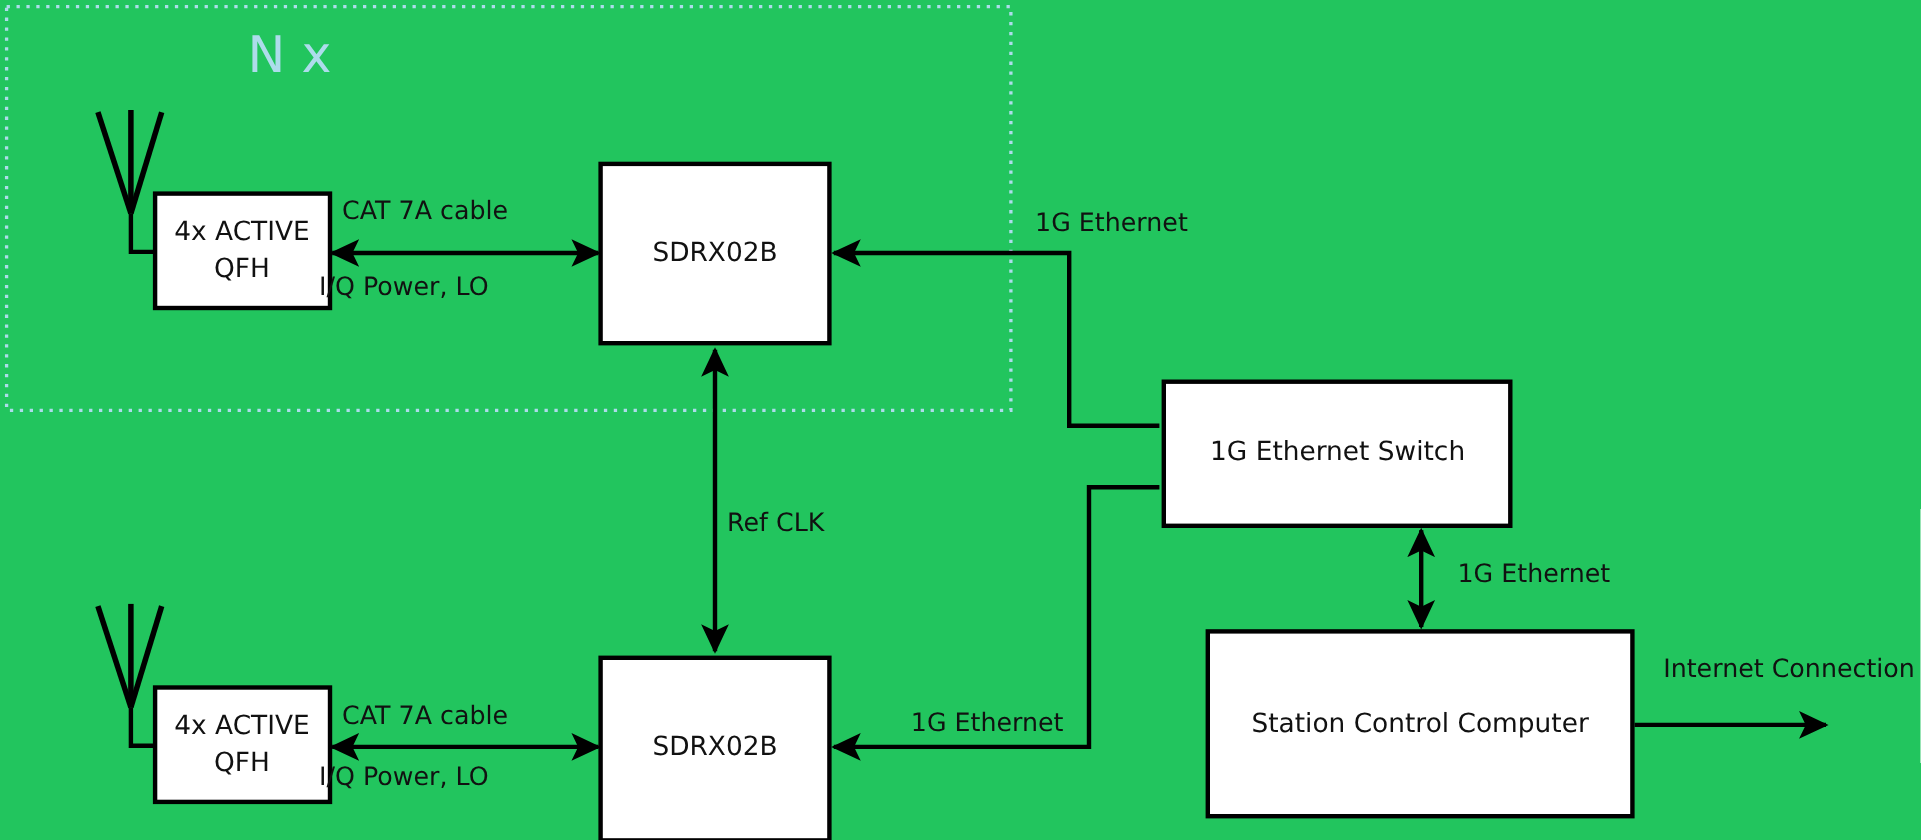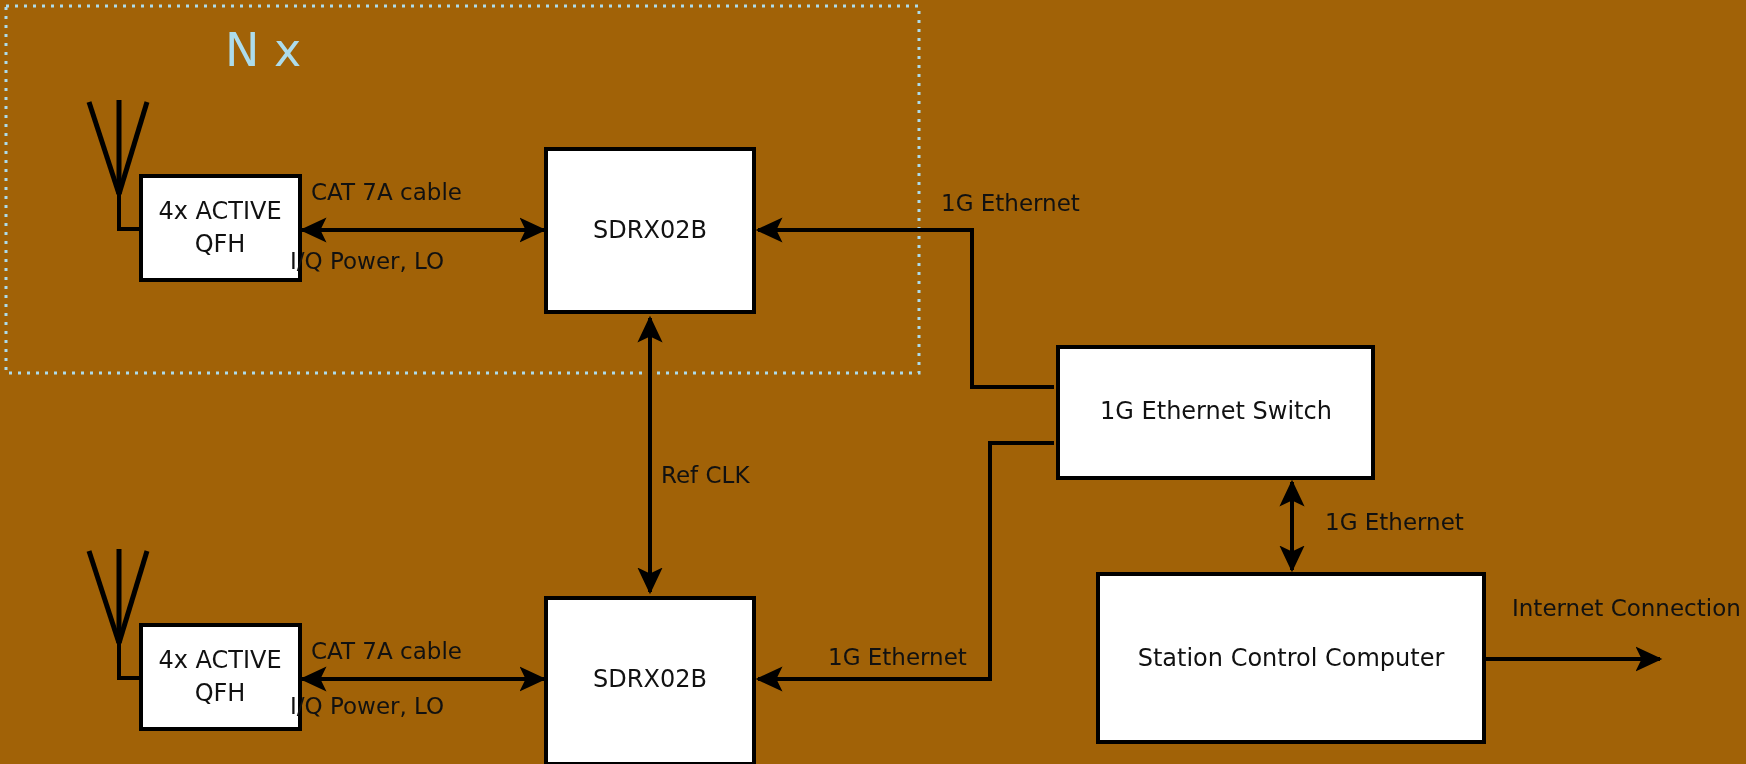--- a/index.html
+++ b/index.html
@@ -4,21 +4,21 @@
 <style>
   html, body {
     margin: 0;
     padding: 0;
     background: #ffffff;
   }
   #canvas {
     position: relative;
     width: 1746px;
     height: 764px;
-    background: #a16207;
+    background: #22c55e;
     overflow: hidden;
     font-family: "DejaVu Sans", sans-serif;
   }
   #canvas svg {
     position: absolute;
     top: 0;
     left: 0;
     width: 1746px;
     height: 764px;
   }

